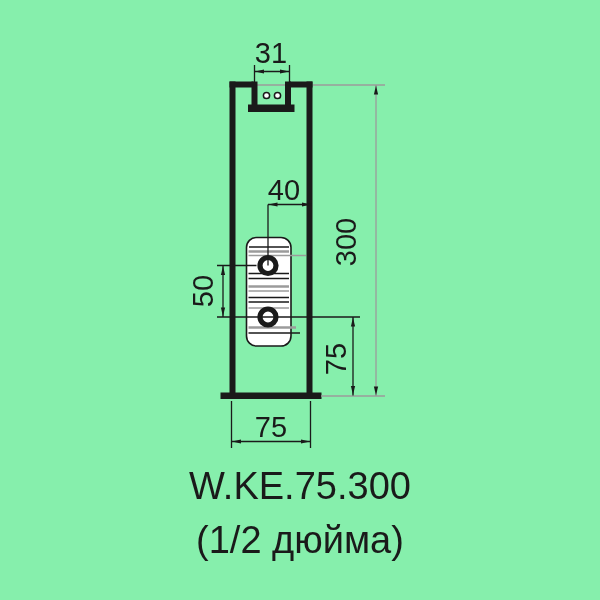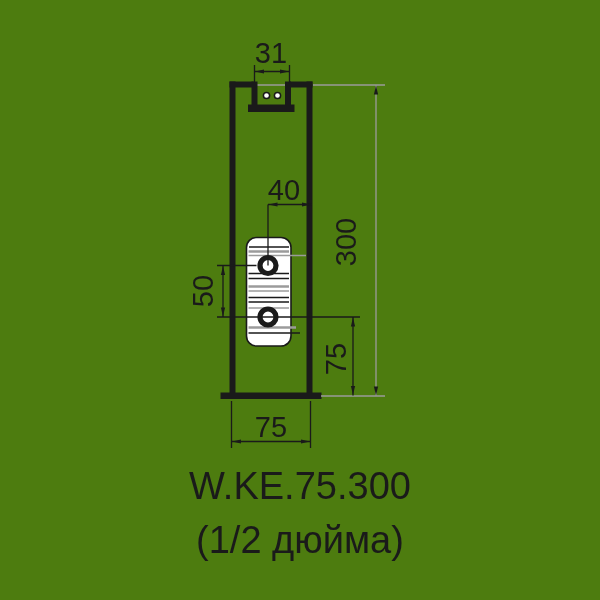--- a/index.html
+++ b/index.html
@@ -4,21 +4,21 @@
 <style>
   html, body {
     margin: 0;
     padding: 0;
     background: #ffffff;
   }
   #canvas {
     position: relative;
     width: 600px;
     height: 600px;
-    background: #4d7c0f;
+    background: #86efac;
     overflow: hidden;
     font-family: "Liberation Sans", sans-serif;
   }
   svg { display: block; }
   .thin  { stroke: #1a1a1a; stroke-width: 1.3; fill: none; }
   .gray  { stroke: #9b9b9b; stroke-width: 1.3; fill: none; }
   .grayThick { stroke: #9b9b9b; stroke-width: 2.6; fill: none; }
   .solid { fill: #1a1a1a; stroke: none; }
   .outline { fill: #ffffff; stroke: #1a1a1a; stroke-width: 1.6; }
   .ring { fill: #ffffff; stroke: #1a1a1a; stroke-width: 5.2; }

